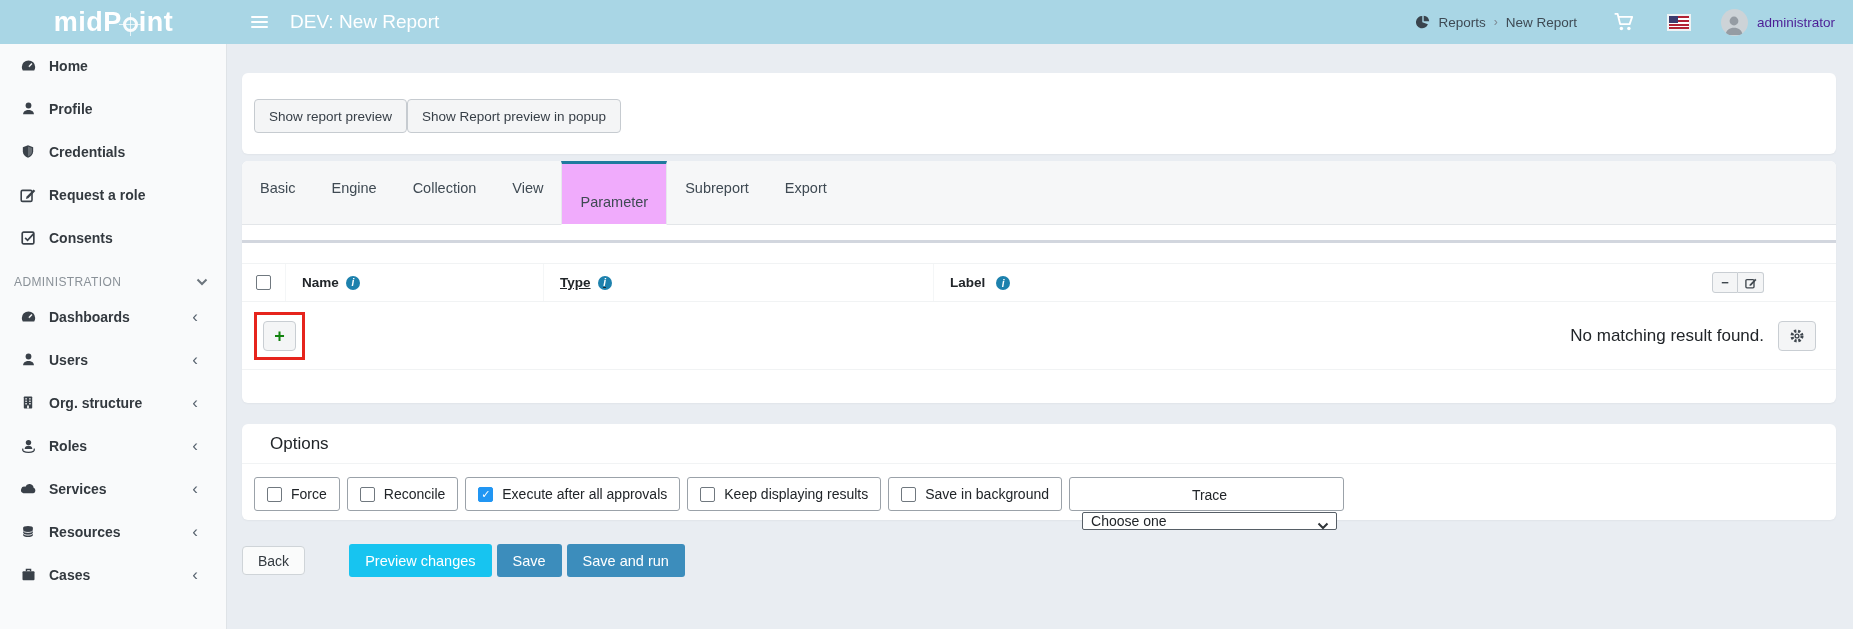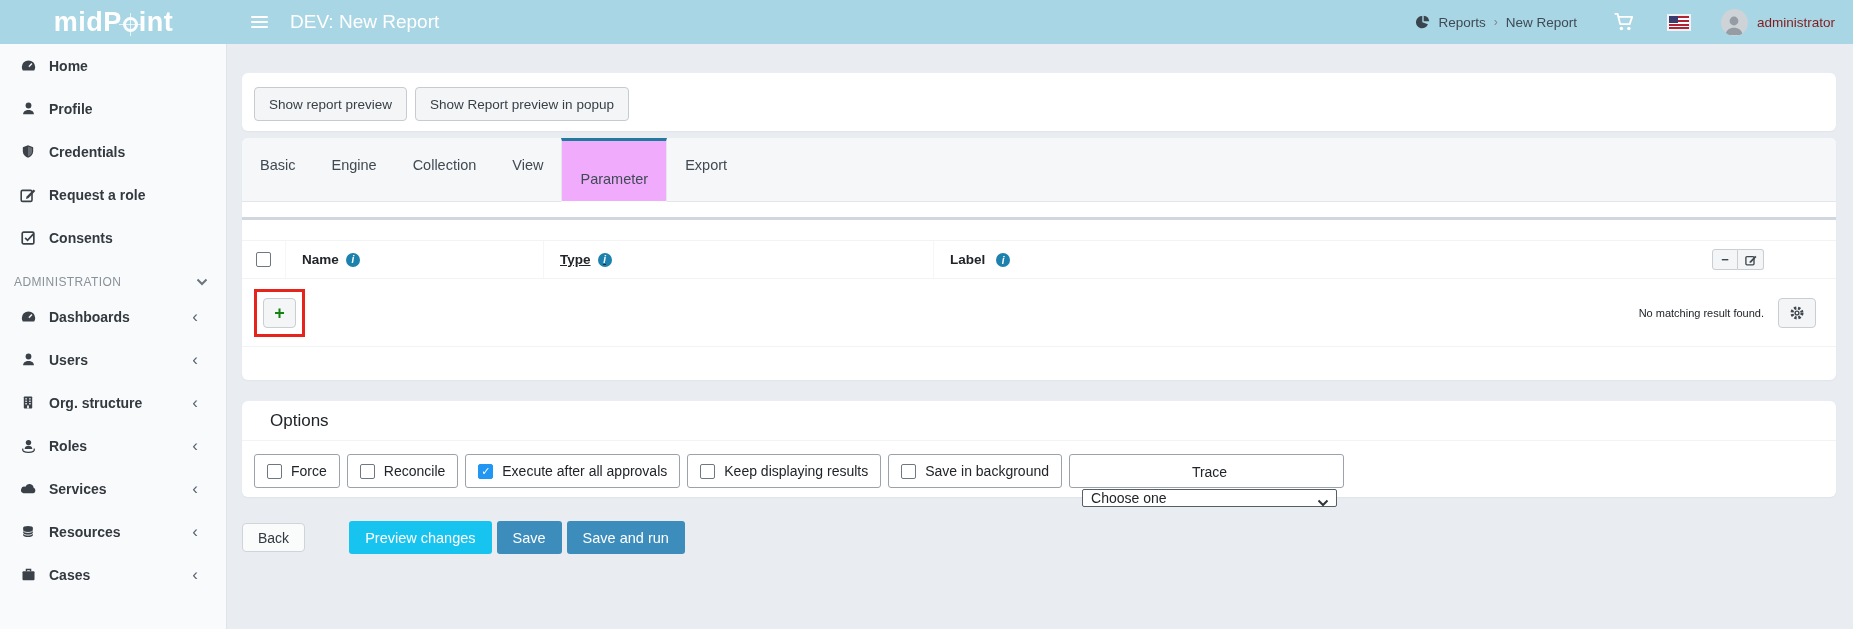--- a/index.html
+++ b/index.html
@@ -34,21 +34,21 @@
   .crumb-link { cursor:pointer; }
   .cart-btn { margin-right:34px; cursor:pointer; display:flex; }
   .flag {
     width:20px; height:13px; position:relative; margin-right:32px; cursor:pointer;
     background:repeating-linear-gradient(#b22234 0 1.9px, #fff 1.9px 3.8px);
     box-shadow:0 0 0 2px #eef3f5;
   }
   .flag::before { content:""; position:absolute; left:0; top:0; width:9px; height:7px; background:#3c3b6e; }
   .userbox { display:flex; align-items:center; gap:9px; cursor:pointer; }
   .avatar { width:27px; height:27px; border-radius:50%; background:#cdd3d7; overflow:hidden; display:flex; align-items:flex-end; justify-content:center; }
-  .username { color:#7f1d1d; font-size:13.5px; }
+  .username { color:#4c1d95; font-size:13.5px; }
 
   
   .sidebar {
     position:absolute; top:44px; left:0; bottom:0; width:227px;
     background:#f9fafb; border-right:1px solid #dfe3e7; overflow:hidden;
   }
   .side-section-head {
     display:flex; align-items:center; justify-content:space-between;
     padding:16px 18px 6px 14px; color:#8a9198; font-size:12px; letter-spacing:.4px; cursor:pointer;
   }
@@ -58,21 +58,21 @@
   }
   .side-item .ico { width:20px; display:flex; justify-content:center; margin-right:11px; color:#3a4149; }
   .chev-left { margin-left:auto; color:#596470; font-size:17px; line-height:1; font-weight:400; }
   .ico-users { color:#dd4b39; } .ico-org { color:#f0a30a; } .ico-roles { color:#00a65a; }
   .ico-services { color:#29b6e4; } .ico-resources { color:#5c55a6; }
 
   
   .content { position:absolute; left:227px; top:44px; right:0; bottom:0; padding:29px 17px 0 15px; }
   .card { background:#fff; border-radius:6px; box-shadow:0 1px 2px rgba(0,0,0,.04); }
 
-  .card-preview { height:58px; padding:14px 12px; display:flex; gap:8px; margin-bottom:7px; }
+  .card-preview { height:81px; padding:26px 12px; display:flex; margin-bottom:7px; }
   .btn-default {
     background:#f4f5f6; border:1px solid #c6cbd0; border-radius:4px;
     color:#373f47; font-size:13.5px; padding:0 14px; height:34px;
     display:inline-flex; align-items:center; cursor:pointer; font-family:inherit;
   }
 
   .card-tabs { height:242px; margin-bottom:21px; display:flex; flex-direction:column; }
   .tabbar { display:flex; background:#f6f7f8; border-bottom:1px solid #e3e6e9; border-radius:6px 6px 0 0; }
   .tab {
     padding:16px 18px 14px; font-size:14.5px; color:#3f4a53; cursor:pointer;
@@ -109,21 +109,21 @@
   }
   .mini-btn:first-child { border-radius:3px 0 0 3px; }
   .mini-btn:last-child  { border-radius:0 3px 3px 0; border-left:none; }
   .empty-row { display:flex; align-items:center; height:68px; border-bottom:1px solid #f1f3f4; padding-right:20px; }
   .annotation { border:3px solid #e6241c; padding:6px 6px; margin-left:12px; }
   .btn-plus {
     width:33px; height:30px; background:#f4f5f6; border:1px solid #c9ced3; border-radius:4px;
     color:#12830f; font-size:18px; font-weight:bold; display:flex; align-items:center; justify-content:center;
     cursor:pointer; line-height:1; padding:0;
   }
-  .empty-msg { margin-left:auto; font-size:11px; color:#212529; }
+  .empty-msg { margin-left:auto; font-size:17px; color:#212529; }
   .btn-gear {
     width:38px; height:30px; background:#f4f5f6; border:1px solid #c9ced3; border-radius:4px;
     display:flex; align-items:center; justify-content:center; cursor:pointer; margin-left:14px;
   }
 
   .card-options { height:96px; }
   .opt-title { padding:10px 28px 9px; font-size:17px; color:#212529; border-bottom:1px solid #f1f3f4; }
   .opt-row { display:flex; gap:7px; padding:13px 12px; }
   .opt-box {
     display:flex; align-items:center; gap:9px; border:1px solid #9ba2a9; border-radius:3px;
@@ -359,20 +359,21 @@
     <button class="btn-default">Show Report preview in popup</button>
   </div>
 
   <div class="card card-tabs">
     <div class="tabbar">
       <div class="tab">Basic</div>
       <div class="tab">Engine</div>
       <div class="tab">Collection</div>
       <div class="tab">View</div>
       <div class="tab active">Parameter</div>
+      <div class="tab">Subreport</div>
       <div class="tab">Export</div>
     </div>
 
     <div class="tabpanel">
       <div class="list-box">
         <div class="table-spacer"></div>
 
         <div class="thead">
           <div class="c-check">
             <span class="checkbox"></span>

